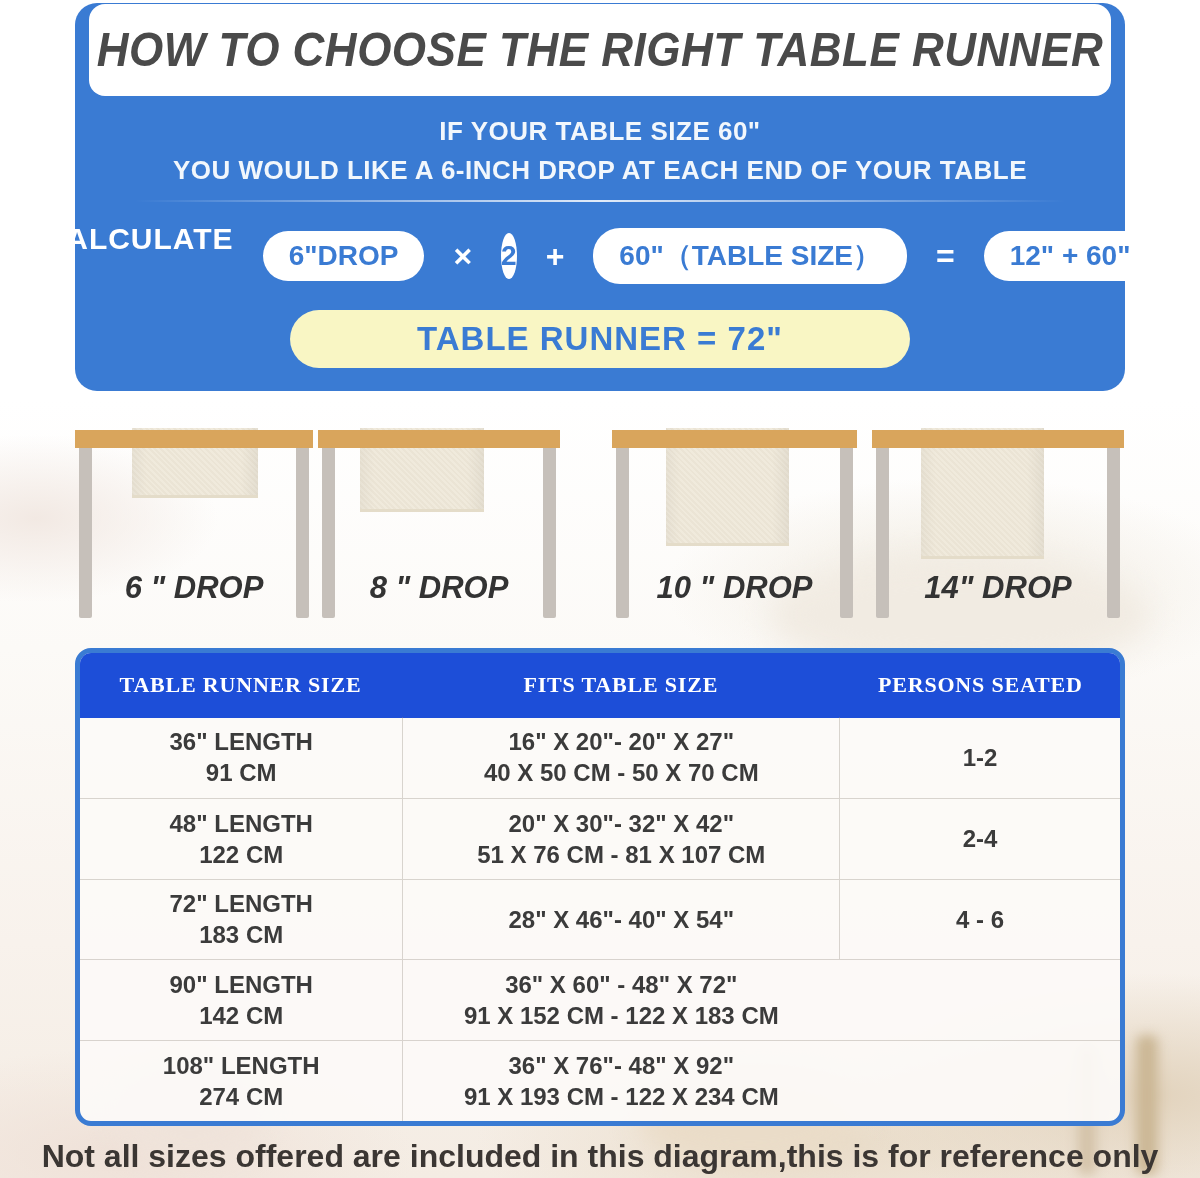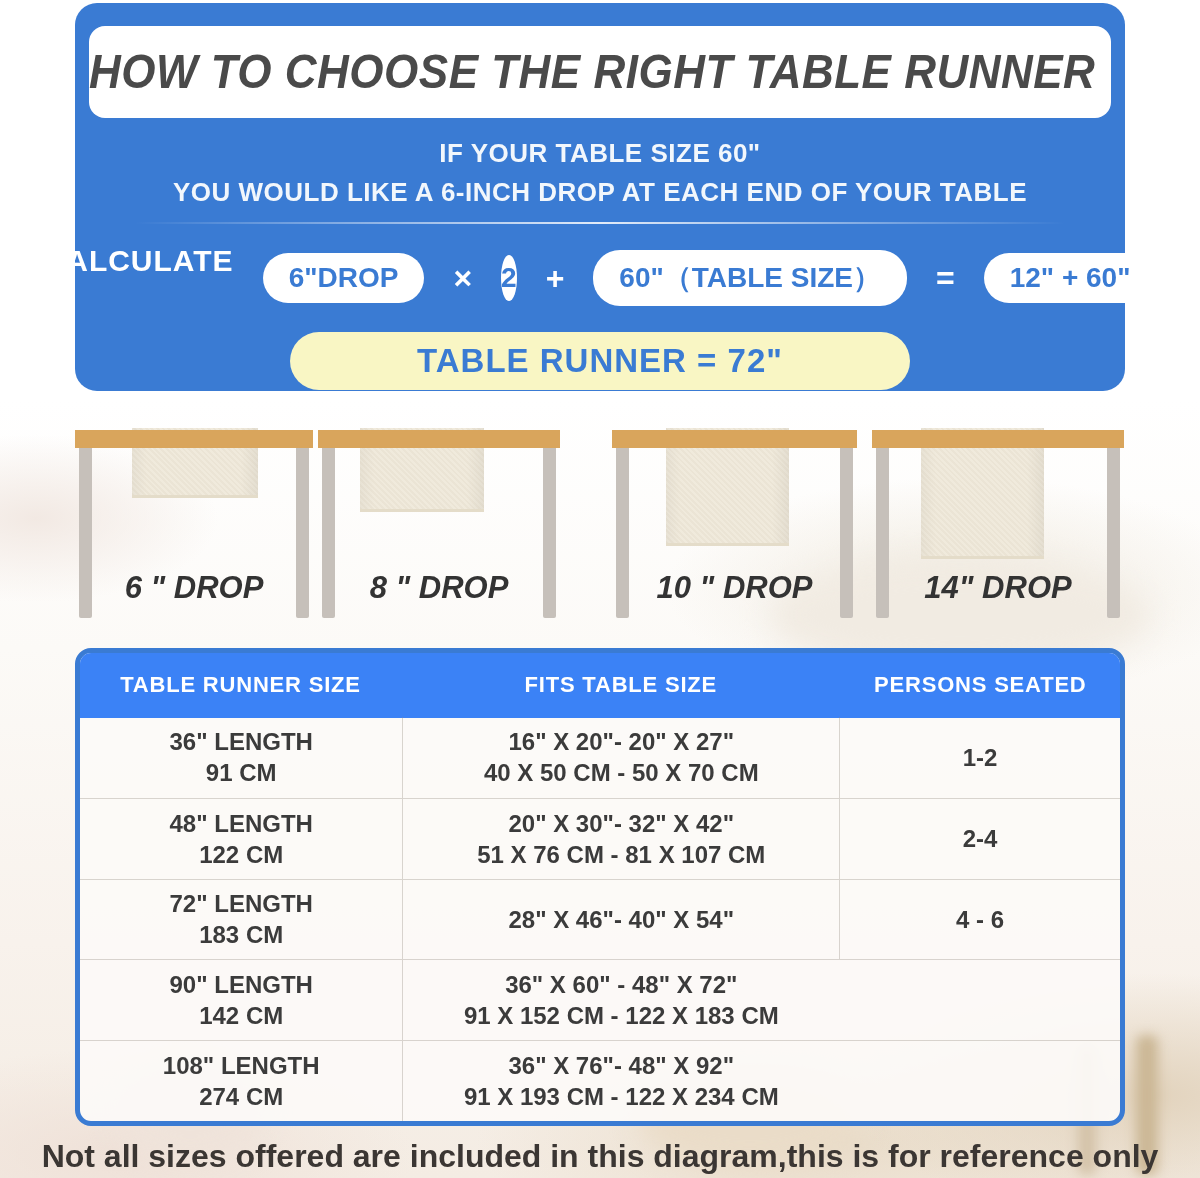--- a/index.html
+++ b/index.html
@@ -28,22 +28,22 @@
   .blob.leg-1 { left: 1078px; top: 1045px; width: 18px; height: 130px; background: #d3c2a8; filter: blur(6px); border-radius: 8px; }
   .blob.leg-2 { left: 1136px; top: 1035px; width: 22px; height: 140px; background: #cbb795; filter: blur(6px); border-radius: 8px; }
   .blob.midchairs { left: 770px; top: 560px; width: 380px; height: 110px; background: #f1ebe2; }
 
   
   .banner {
     position: absolute; left: 75px; top: 3px; width: 1050px; height: 388px;
     background: #3a7bd3; border-radius: 22px;
   }
   .title-box {
-    margin: 23px 14px 0; height: 92px; background: #ffffff; border-radius: 16px;
-    display: flex; align-items: center; 
+    margin: 1px 14px 0; height: 92px; background: #ffffff; border-radius: 16px;
+    display: flex; align-items: center; justify-content: center;
   }
   .title-text {
     font-size: 44px; font-weight: bold; font-style: italic;
     color: #4a4a4a; letter-spacing: 0.5px; white-space: nowrap;
     transform: scaleY(1.08);
   }
   .subtitle { text-align: center; color: #f2f7fc; font-weight: bold; font-size: 26px; letter-spacing: 0.5px; }
   .subtitle.line1 { margin-top: 20px; }
   .subtitle.line2 { margin-top: 8px; }
   .divider {
@@ -97,23 +97,24 @@
   .fig4 .runner { left: 49px; width: 123px; height: 131px; }
 
   
   .chart-panel {
     position: absolute; left: 75px; top: 648px; width: 1050px; height: 478px;
     border: 5px solid #3a7bd3; border-radius: 16px;
     background: rgba(252,250,247,0.93);
     overflow: hidden;
   }
   .chart-header {
-    height: 66px; background: #3b82f6; margin: -1px; 
+    height: 66px; background: #1d4ed8; margin: -1px; 
     display: grid; grid-template-columns: 31% 42% 27%;
     align-items: center;
+    font-family: Liberation Serif, serif;
   }
   .chart-header .hcell {
     text-align: center; color: #ffffff; font-weight: bold; font-size: 22px; letter-spacing: 0.8px;
   }
   .chart-body { display: grid; grid-template-rows: repeat(5, 1fr); height: 404px; }
   .trow { display: grid; grid-template-columns: 31% 42% 27%; }
   .trow + .trow { border-top: 1px solid rgba(150,140,128,0.35); }
   .cell {
     display: flex; flex-direction: column; align-items: center; justify-content: center;
     color: #3b3b3b; font-weight: bold; font-size: 24px; line-height: 31px; white-space: nowrap;

